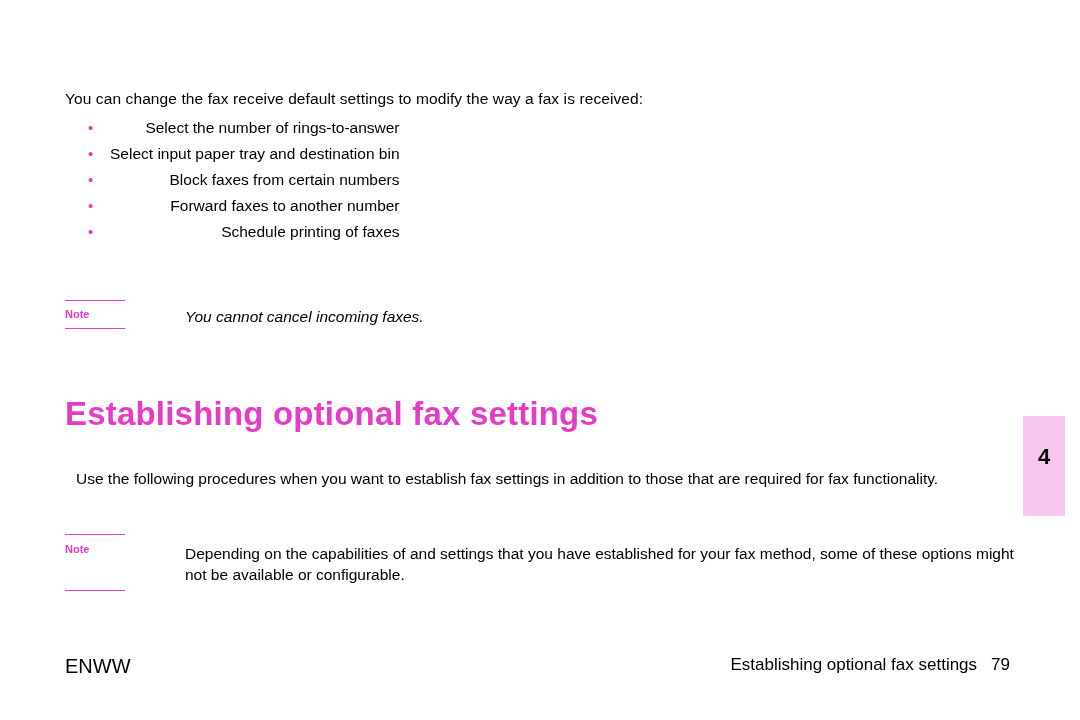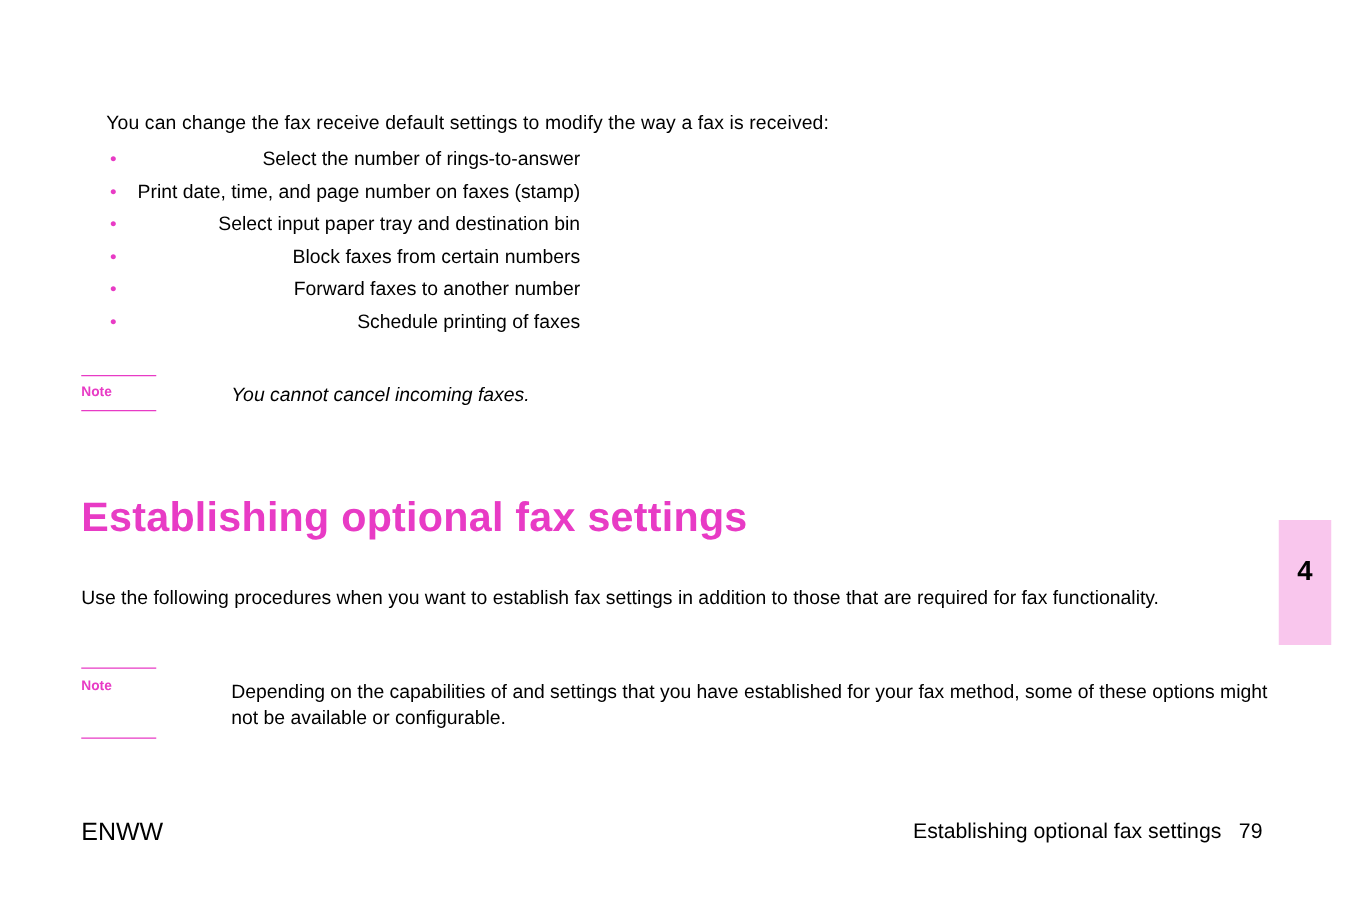--- a/index.html
+++ b/index.html
@@ -16,21 +16,20 @@
     position: relative;
     width: 1080px;
     height: 720px;
   }
   .intro {
     position: absolute;
     top: 90px;
     left: 65px;
     font-size: 15.5px;
     letter-spacing: 0.1px;
-    margin-left: 20px;
   }
   ul.bullets {
     position: absolute;
     top: 115px;
     left: 80px;
     list-style: none;
     padding: 0;
     margin: 0;
     text-align: right;
   }
@@ -74,21 +73,21 @@
     top: 395px;
     left: 65px;
     font-size: 33px;
     font-weight: bold;
     color: #e83bc5;
     letter-spacing: 0.2px;
   }
   .body1 {
     position: absolute;
     top: 468px;
-    left: 65px;
+    left: 76px;
     width: 950px;
     font-size: 15.5px;
     line-height: 21px;
   }
   .note-rule-top2 {
     position: absolute;
     top: 534px;
     left: 65px;
     width: 60px;
     border-top: 1.5px solid #e83bc5;
@@ -152,21 +151,20 @@
 </style>
 </head>
 <body>
 
 <div class="page">
 
   <div class="intro">You can change the fax receive default settings to modify the way a fax is received:</div>
 
   <ul class="bullets">
     <li>Select the number of rings-to-answer</li>
-    <li>Print date, time, and page number on faxes (stamp)</li>
     <li>Select input paper tray and destination bin</li>
     <li>Block faxes from certain numbers</li>
     <li>Forward faxes to another number</li>
     <li>Schedule printing of faxes</li>
   </ul>
 
   <div class="note-rule-top1"></div>
   <div class="note-label2" style="top:308px;">Note</div>
   <div class="note-text1">You cannot cancel incoming faxes.</div>
   <div class="note-rule-bot1"></div>

